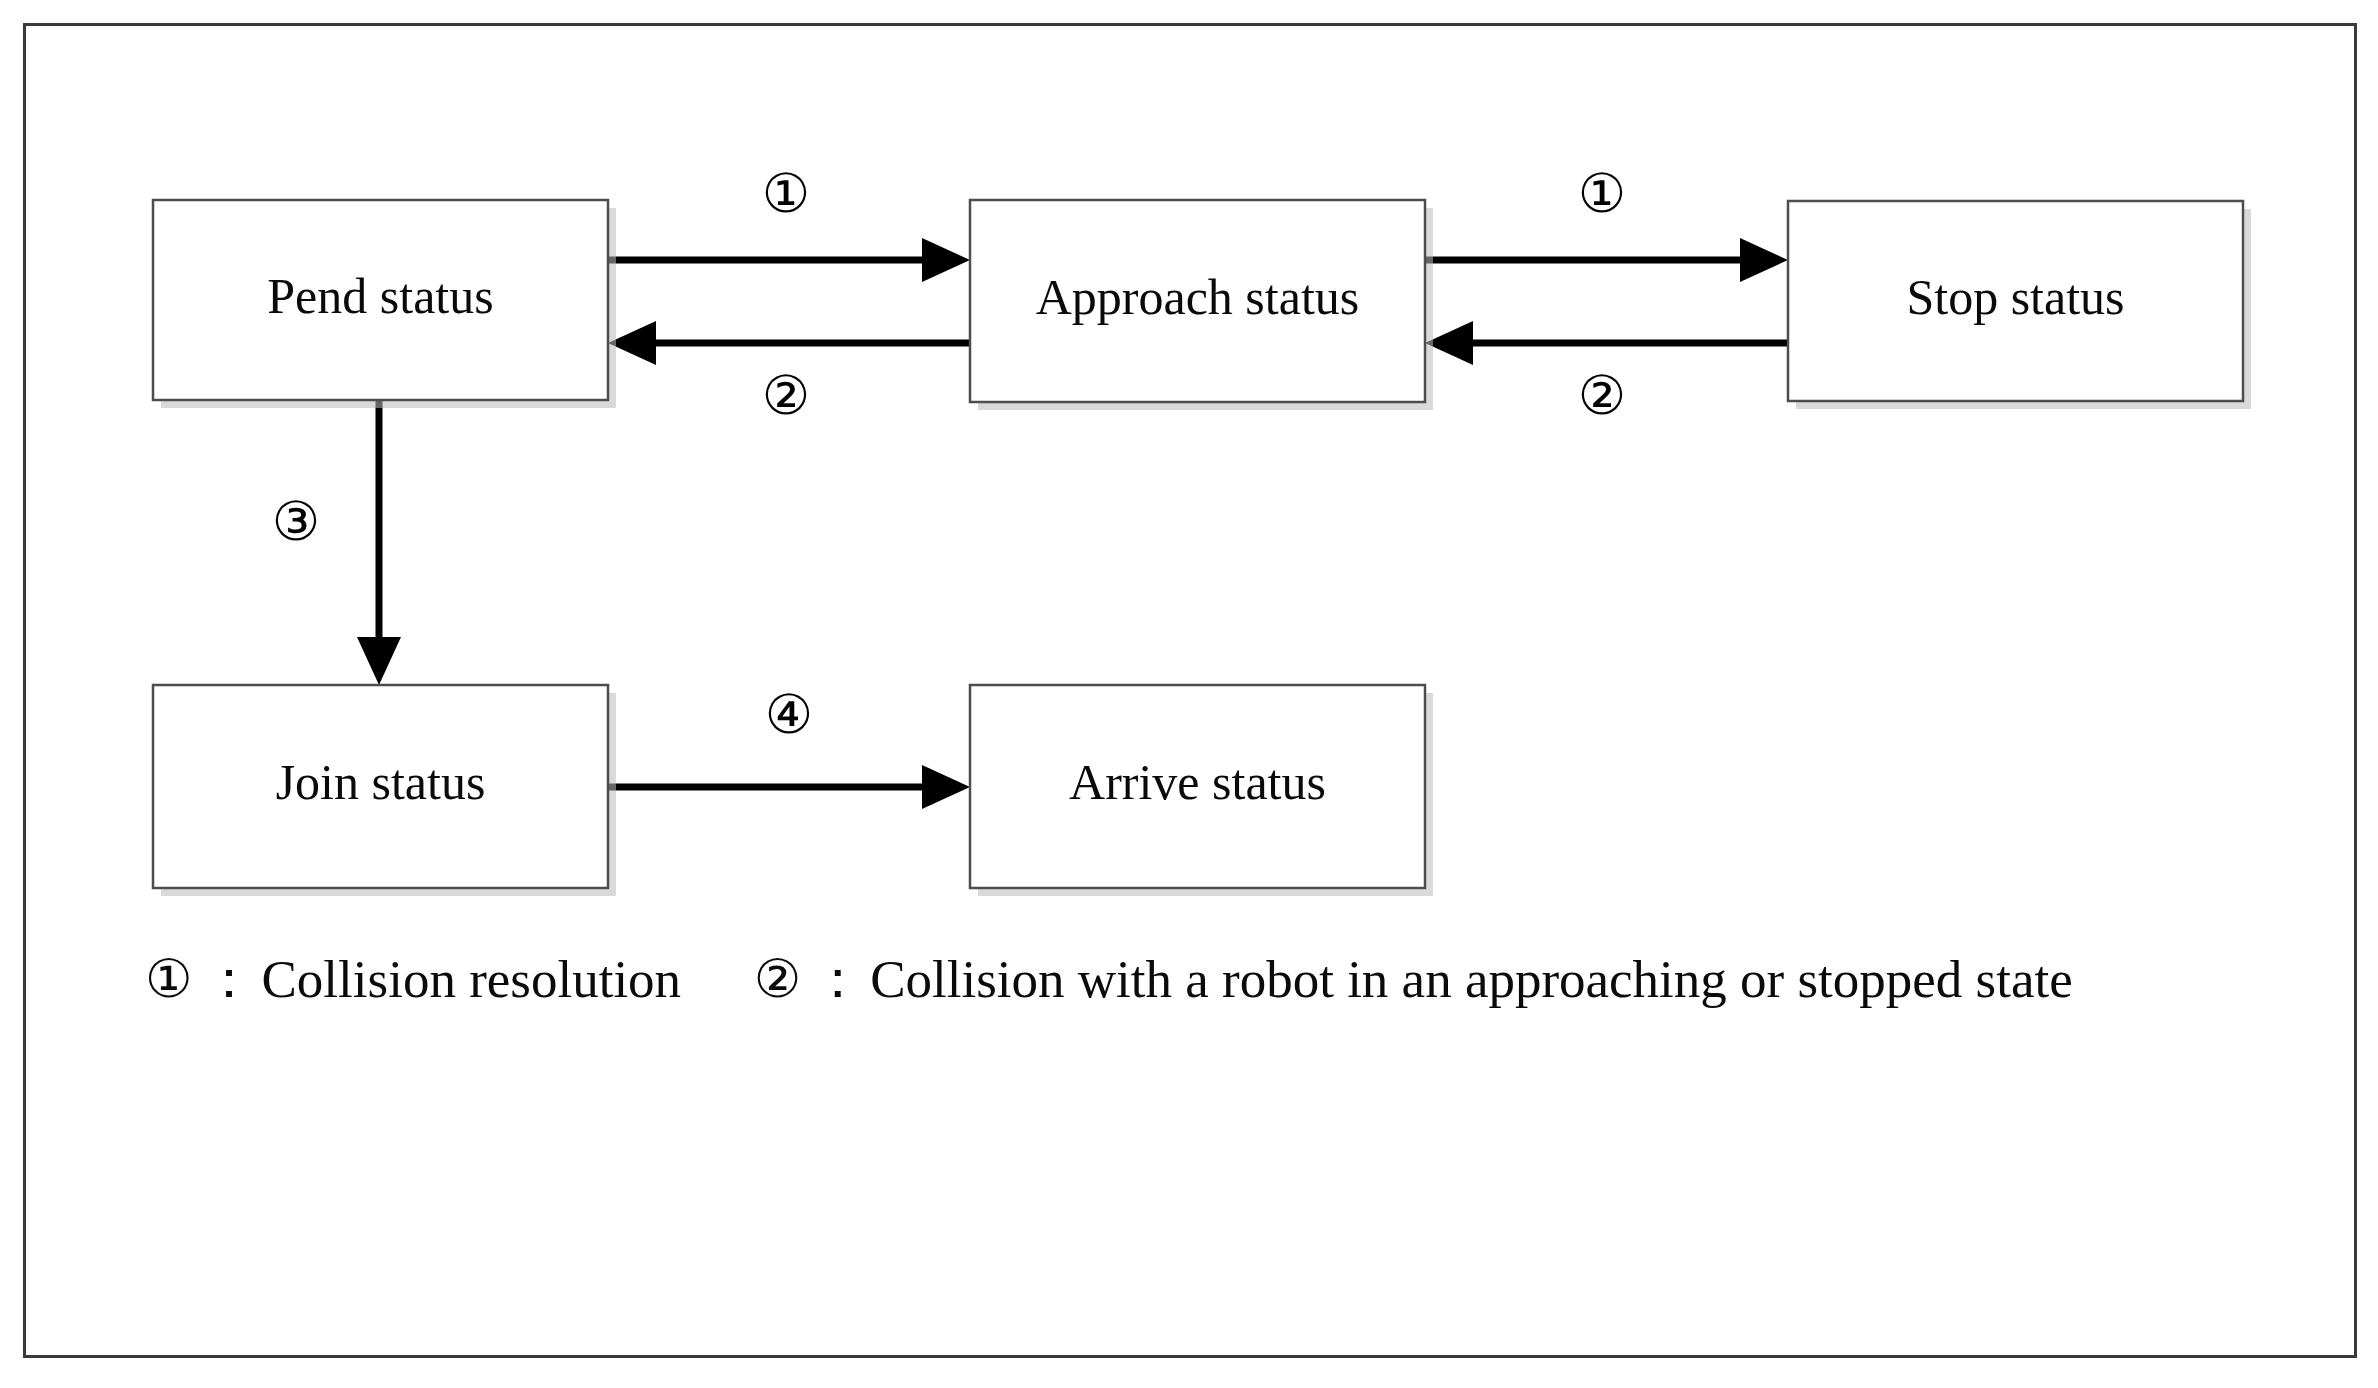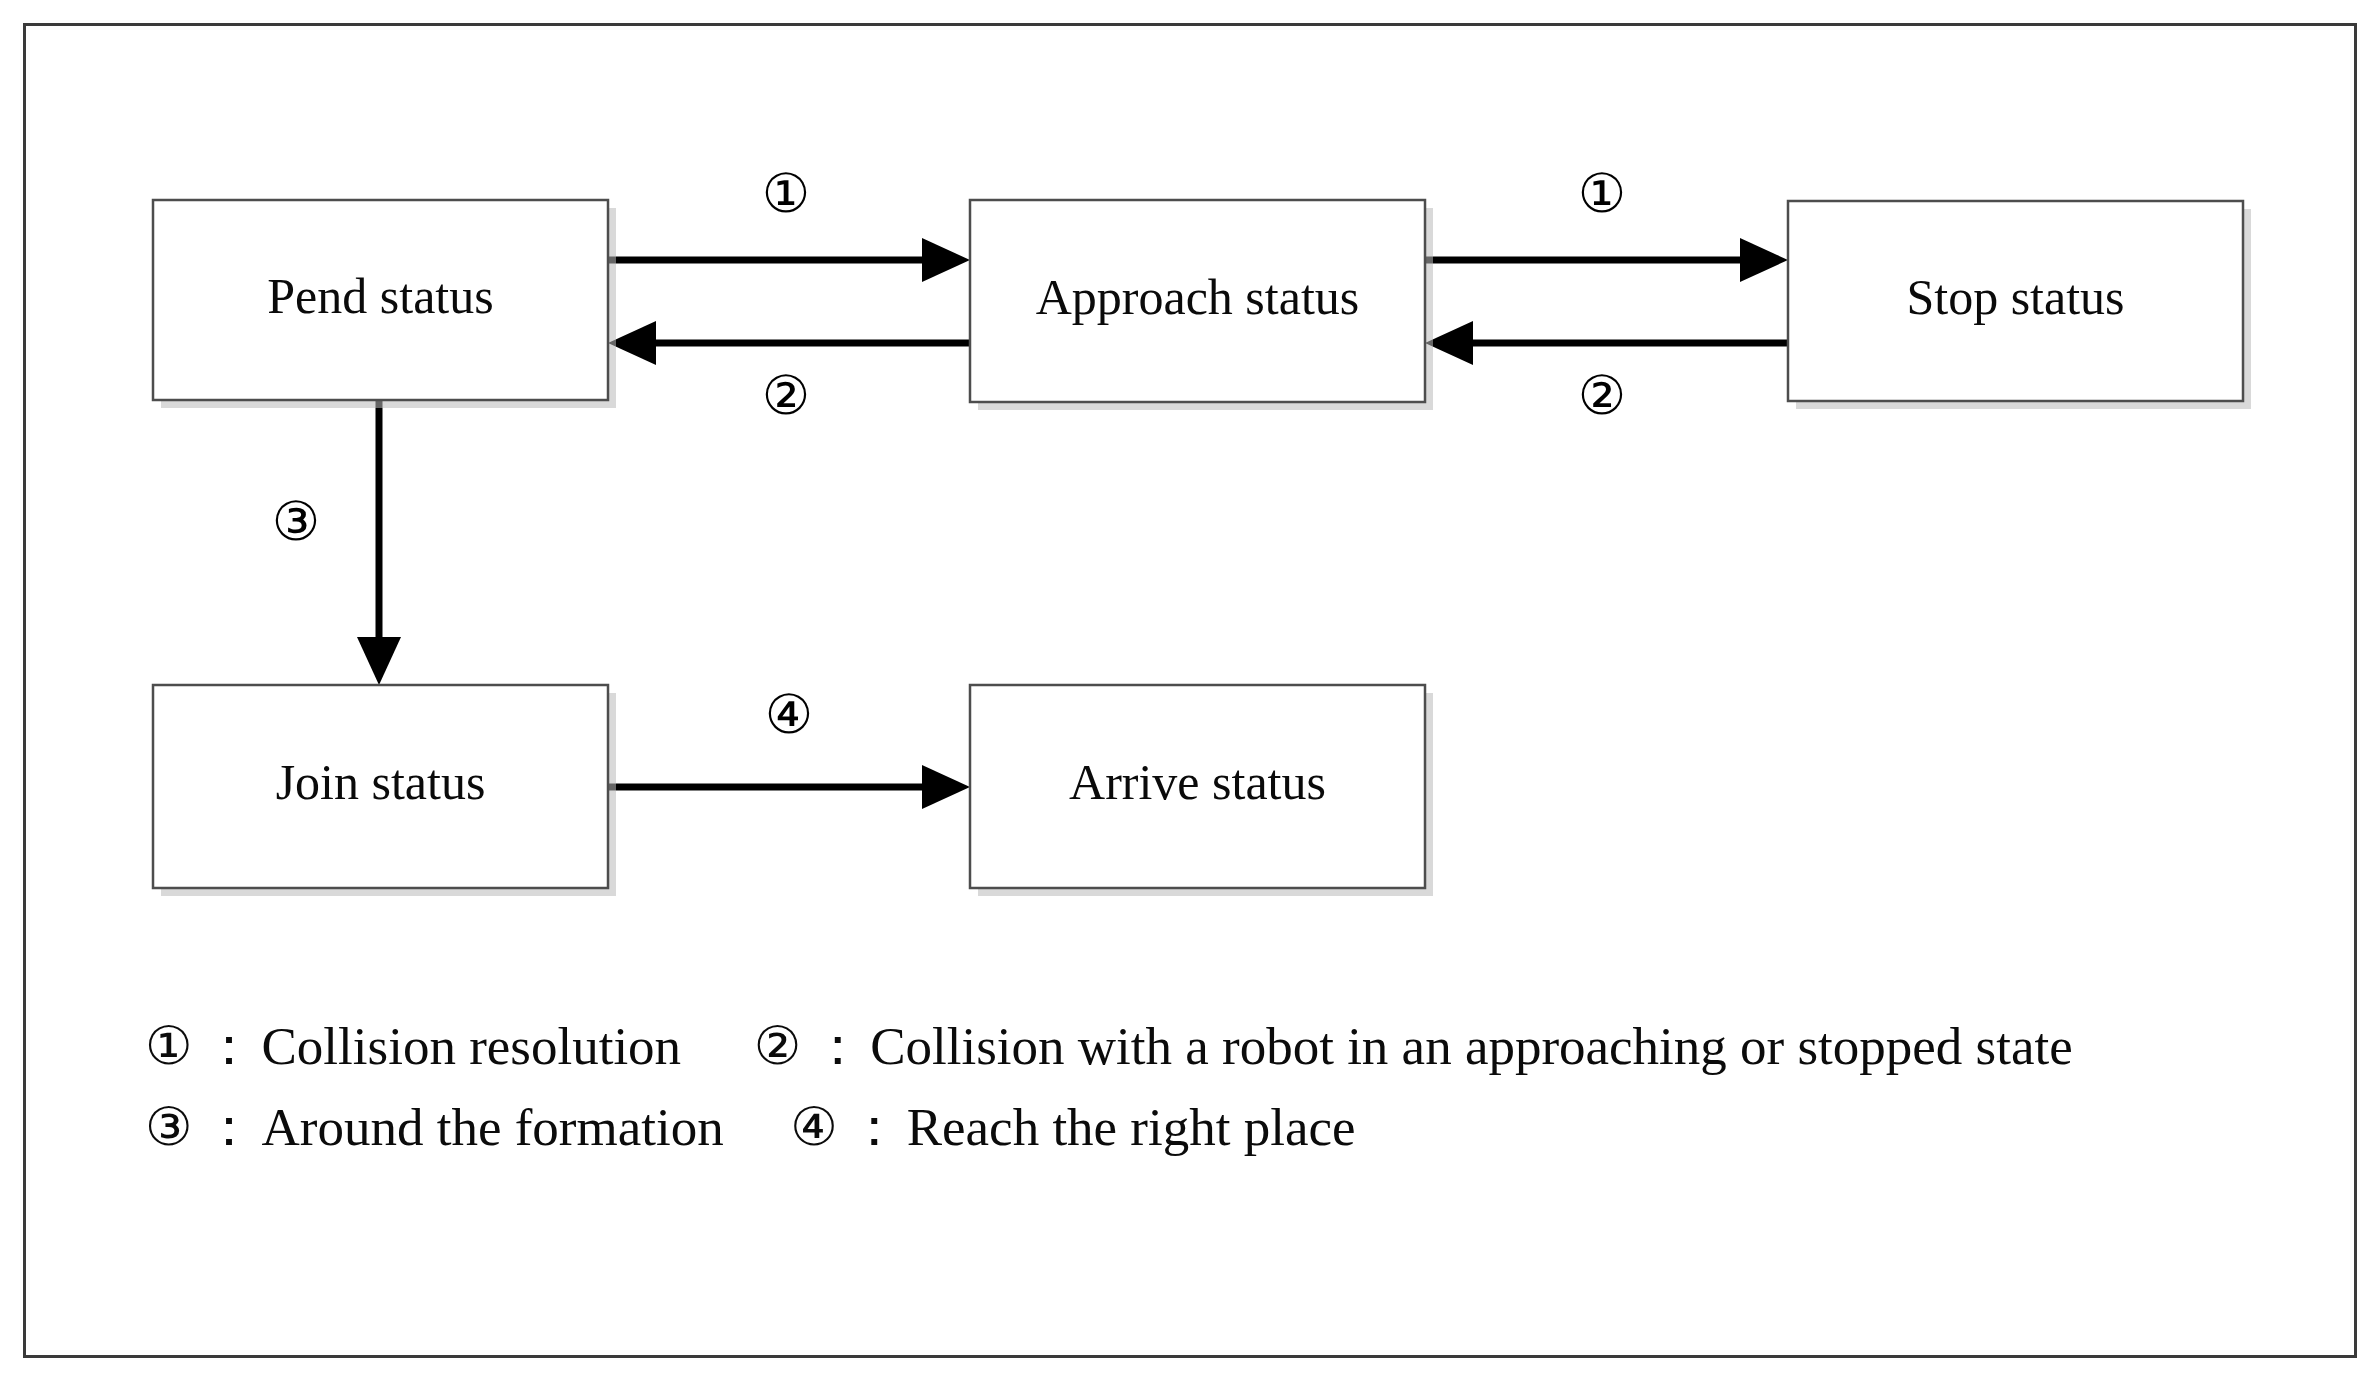--- a/index.html
+++ b/index.html
@@ -64,21 +64,21 @@
   }
   .legend-line {
     position: absolute;
     left: 145px;
     font-family: "Liberation Serif", "DejaVu Serif", serif;
     font-size: 53px;
     color: #0b0b0b;
     white-space: nowrap;
     letter-spacing: 0px;
   }
-  #legend-row-1 { top: 1011px; }
+  #legend-row-1 { top: 944px; }
   #legend-row-2 { top: 1092px; }
   .legend-entry {
     display: inline-block;
   }
   .legend-mark {
     display: inline-block;
   }
   .legend-colon {
     display: inline-block;
     padding: 0 6px 0 10px;
@@ -175,23 +175,14 @@
   <div class="legend-line" id="legend-row-1">
     <span class="legend-entry">
       <span class="legend-mark">①</span><span class="legend-colon">：</span><span class="legend-text">Collision resolution</span>
     </span>
     <span class="legend-gap-wide"></span>
     <span class="legend-entry">
       <span class="legend-mark">②</span><span class="legend-colon">：</span><span class="legend-text">Collision with a robot in an approaching or stopped state</span>
     </span>
   </div>
 
-  <div class="legend-line" id="legend-row-2">
-    <span class="legend-entry">
-      <span class="legend-mark">③</span><span class="legend-colon">：</span><span class="legend-text">Around the formation</span>
-    </span>
-    <span class="legend-gap-small"></span>
-    <span class="legend-entry">
-      <span class="legend-mark">④</span><span class="legend-colon">：</span><span class="legend-text">Reach the right place</span>
-    </span>
-  </div>
 
 </div>
 
 </body></html>

